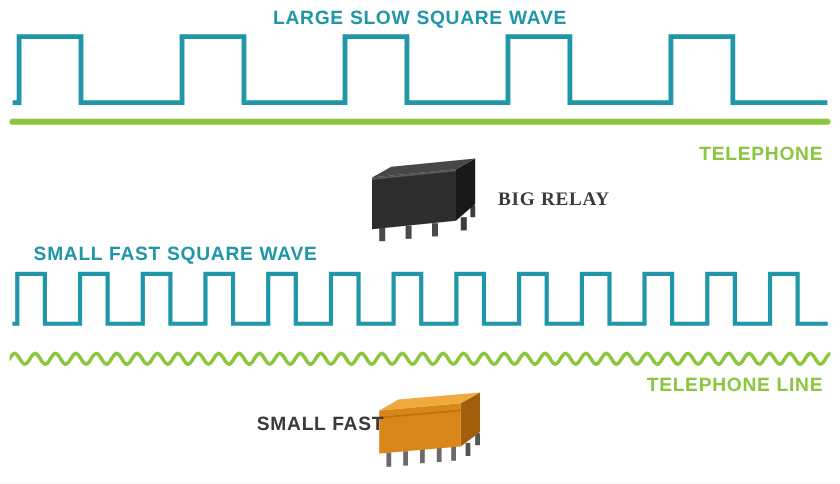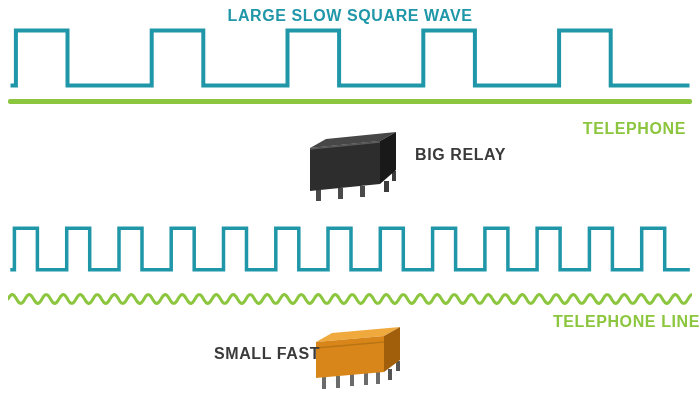--- a/index.html
+++ b/index.html
@@ -43,31 +43,32 @@
     <rect x="42" y="62" width="5" height="11" fill="#4a4a4a"></rect>
     <rect x="64" y="60" width="5" height="11" fill="#4a4a4a"></rect>
     <rect x="88" y="55" width="5" height="11" fill="#3c3c3c"></rect>
     <rect x="96" y="45" width="4" height="10" fill="#3c3c3c"></rect>
 
     <polygon points="14,22 84,15 100,6 30,13" fill="#474747"></polygon>
     <polygon points="84,15 100,6 100,44 84,58" fill="#191919"></polygon>
     <polygon points="14,22 84,15 84,58 14,65" fill="#2d2d2d"></polygon>
     <line x1="14" y1="23" x2="84" y2="16" stroke="#5a5a5a" stroke-width="1.5"></line>
   </svg>
-  <div class="lbl dark" style="top:146px;left:415px;">BIG RELAY</div>
+  <div class="lbl dark" style="top:158px;left:415px;font-family:Liberation Serif, serif;">BIG RELAY</div>
 
+  <div class="lbl teal" style="top:204px;left:28px;">SMALL FAST SQUARE WAVE</div>
 
   <svg id="small-wave" class="wave-svg" style="left:8px;top:226px;" width="684" height="46" viewBox="0 0 684 46">
       <path d="M2.3 43.8 L6.4 43.8 L6.4 2.3 L29.4 2.3 L29.4 43.8 L58.7 43.8 L58.7 2.3 L81.7 2.3 L81.7 43.8 L111.0 43.8 L111.0 2.3 L134.0 2.3 L134.0 43.8 L163.2 43.8 L163.2 2.3 L186.2 2.3 L186.2 43.8 L215.5 43.8 L215.5 2.3 L238.5 2.3 L238.5 43.8 L267.8 43.8 L267.8 2.3 L290.8 2.3 L290.8 43.8 L320.0 43.8 L320.0 2.3 L343.0 2.3 L343.0 43.8 L372.3 43.8 L372.3 2.3 L395.3 2.3 L395.3 43.8 L424.6 43.8 L424.6 2.3 L447.6 2.3 L447.6 43.8 L476.9 43.8 L476.9 2.3 L499.9 2.3 L499.9 43.8 L529.1 43.8 L529.1 2.3 L552.1 2.3 L552.1 43.8 L581.4 43.8 L581.4 2.3 L604.4 2.3 L604.4 43.8 L633.7 43.8 L633.7 2.3 L656.7 2.3 L656.7 43.8 L681.8 43.8" fill="none" stroke="#2097a8" stroke-width="3.5" stroke-linejoin="miter" stroke-linecap="butt"></path>
     </svg>
 
   <svg id="telephone-wave" class="wave-svg" style="left:8px;top:291px;" width="684" height="16" viewBox="0 0 684 16">
       <path d="M0 8.0 L1.5 5.63 L3.0 3.97 L4.5 3.52 L6.0 4.41 L7.5 6.37 L9.0 8.83 L10.5 11.03 L12.0 12.33 L13.5 12.33 L15.0 11.03 L16.5 8.83 L18.0 6.37 L19.5 4.41 L21.0 3.52 L22.5 3.97 L24.0 5.63 L25.5 8.00 L27.0 10.37 L28.5 12.03 L30.0 12.48 L31.5 11.59 L33.0 9.63 L34.5 7.17 L36.0 4.97 L37.5 3.67 L39.0 3.67 L40.5 4.97 L42.0 7.17 L43.5 9.63 L45.0 11.59 L46.5 12.48 L48.0 12.03 L49.5 10.37 L51.0 8.00 L52.5 5.63 L54.0 3.97 L55.5 3.52 L57.0 4.41 L58.5 6.37 L60.0 8.83 L61.5 11.03 L63.0 12.33 L64.5 12.33 L66.0 11.03 L67.5 8.83 L69.0 6.37 L70.5 4.41 L72.0 3.52 L73.5 3.97 L75.0 5.63 L76.5 8.00 L78.0 10.37 L79.5 12.03 L81.0 12.48 L82.5 11.59 L84.0 9.63 L85.5 7.17 L87.0 4.97 L88.5 3.67 L90.0 3.67 L91.5 4.97 L93.0 7.17 L94.5 9.63 L96.0 11.59 L97.5 12.48 L99.0 12.03 L100.5 10.37 L102.0 8.00 L103.5 5.63 L105.0 3.97 L106.5 3.52 L108.0 4.41 L109.5 6.37 L111.0 8.83 L112.5 11.03 L114.0 12.33 L115.5 12.33 L117.0 11.03 L118.5 8.83 L120.0 6.37 L121.5 4.41 L123.0 3.52 L124.5 3.97 L126.0 5.63 L127.5 8.00 L129.0 10.37 L130.5 12.03 L132.0 12.48 L133.5 11.59 L135.0 9.63 L136.5 7.17 L138.0 4.97 L139.5 3.67 L141.0 3.67 L142.5 4.97 L144.0 7.17 L145.5 9.63 L147.0 11.59 L148.5 12.48 L150.0 12.03 L151.5 10.37 L153.0 8.00 L154.5 5.63 L156.0 3.97 L157.5 3.52 L159.0 4.41 L160.5 6.37 L162.0 8.83 L163.5 11.03 L165.0 12.33 L166.5 12.33 L168.0 11.03 L169.5 8.83 L171.0 6.37 L172.5 4.41 L174.0 3.52 L175.5 3.97 L177.0 5.63 L178.5 8.00 L180.0 10.37 L181.5 12.03 L183.0 12.48 L184.5 11.59 L186.0 9.63 L187.5 7.17 L189.0 4.97 L190.5 3.67 L192.0 3.67 L193.5 4.97 L195.0 7.17 L196.5 9.63 L198.0 11.59 L199.5 12.48 L201.0 12.03 L202.5 10.37 L204.0 8.00 L205.5 5.63 L207.0 3.97 L208.5 3.52 L210.0 4.41 L211.5 6.37 L213.0 8.83 L214.5 11.03 L216.0 12.33 L217.5 12.33 L219.0 11.03 L220.5 8.83 L222.0 6.37 L223.5 4.41 L225.0 3.52 L226.5 3.97 L228.0 5.63 L229.5 8.00 L231.0 10.37 L232.5 12.03 L234.0 12.48 L235.5 11.59 L237.0 9.63 L238.5 7.17 L240.0 4.97 L241.5 3.67 L243.0 3.67 L244.5 4.97 L246.0 7.17 L247.5 9.63 L249.0 11.59 L250.5 12.48 L252.0 12.03 L253.5 10.37 L255.0 8.00 L256.5 5.63 L258.0 3.97 L259.5 3.52 L261.0 4.41 L262.5 6.37 L264.0 8.83 L265.5 11.03 L267.0 12.33 L268.5 12.33 L270.0 11.03 L271.5 8.83 L273.0 6.37 L274.5 4.41 L276.0 3.52 L277.5 3.97 L279.0 5.63 L280.5 8.00 L282.0 10.37 L283.5 12.03 L285.0 12.48 L286.5 11.59 L288.0 9.63 L289.5 7.17 L291.0 4.97 L292.5 3.67 L294.0 3.67 L295.5 4.97 L297.0 7.17 L298.5 9.63 L300.0 11.59 L301.5 12.48 L303.0 12.03 L304.5 10.37 L306.0 8.00 L307.5 5.63 L309.0 3.97 L310.5 3.52 L312.0 4.41 L313.5 6.37 L315.0 8.83 L316.5 11.03 L318.0 12.33 L319.5 12.33 L321.0 11.03 L322.5 8.83 L324.0 6.37 L325.5 4.41 L327.0 3.52 L328.5 3.97 L330.0 5.63 L331.5 8.00 L333.0 10.37 L334.5 12.03 L336.0 12.48 L337.5 11.59 L339.0 9.63 L340.5 7.17 L342.0 4.97 L343.5 3.67 L345.0 3.67 L346.5 4.97 L348.0 7.17 L349.5 9.63 L351.0 11.59 L352.5 12.48 L354.0 12.03 L355.5 10.37 L357.0 8.00 L358.5 5.63 L360.0 3.97 L361.5 3.52 L363.0 4.41 L364.5 6.37 L366.0 8.83 L367.5 11.03 L369.0 12.33 L370.5 12.33 L372.0 11.03 L373.5 8.83 L375.0 6.37 L376.5 4.41 L378.0 3.52 L379.5 3.97 L381.0 5.63 L382.5 8.00 L384.0 10.37 L385.5 12.03 L387.0 12.48 L388.5 11.59 L390.0 9.63 L391.5 7.17 L393.0 4.97 L394.5 3.67 L396.0 3.67 L397.5 4.97 L399.0 7.17 L400.5 9.63 L402.0 11.59 L403.5 12.48 L405.0 12.03 L406.5 10.37 L408.0 8.00 L409.5 5.63 L411.0 3.97 L412.5 3.52 L414.0 4.41 L415.5 6.37 L417.0 8.83 L418.5 11.03 L420.0 12.33 L421.5 12.33 L423.0 11.03 L424.5 8.83 L426.0 6.37 L427.5 4.41 L429.0 3.52 L430.5 3.97 L432.0 5.63 L433.5 8.00 L435.0 10.37 L436.5 12.03 L438.0 12.48 L439.5 11.59 L441.0 9.63 L442.5 7.17 L444.0 4.97 L445.5 3.67 L447.0 3.67 L448.5 4.97 L450.0 7.17 L451.5 9.63 L453.0 11.59 L454.5 12.48 L456.0 12.03 L457.5 10.37 L459.0 8.00 L460.5 5.63 L462.0 3.97 L463.5 3.52 L465.0 4.41 L466.5 6.37 L468.0 8.83 L469.5 11.03 L471.0 12.33 L472.5 12.33 L474.0 11.03 L475.5 8.83 L477.0 6.37 L478.5 4.41 L480.0 3.52 L481.5 3.97 L483.0 5.63 L484.5 8.00 L486.0 10.37 L487.5 12.03 L489.0 12.48 L490.5 11.59 L492.0 9.63 L493.5 7.17 L495.0 4.97 L496.5 3.67 L498.0 3.67 L499.5 4.97 L501.0 7.17 L502.5 9.63 L504.0 11.59 L505.5 12.48 L507.0 12.03 L508.5 10.37 L510.0 8.00 L511.5 5.63 L513.0 3.97 L514.5 3.52 L516.0 4.41 L517.5 6.37 L519.0 8.83 L520.5 11.03 L522.0 12.33 L523.5 12.33 L525.0 11.03 L526.5 8.83 L528.0 6.37 L529.5 4.41 L531.0 3.52 L532.5 3.97 L534.0 5.63 L535.5 8.00 L537.0 10.37 L538.5 12.03 L540.0 12.48 L541.5 11.59 L543.0 9.63 L544.5 7.17 L546.0 4.97 L547.5 3.67 L549.0 3.67 L550.5 4.97 L552.0 7.17 L553.5 9.63 L555.0 11.59 L556.5 12.48 L558.0 12.03 L559.5 10.37 L561.0 8.00 L562.5 5.63 L564.0 3.97 L565.5 3.52 L567.0 4.41 L568.5 6.37 L570.0 8.83 L571.5 11.03 L573.0 12.33 L574.5 12.33 L576.0 11.03 L577.5 8.83 L579.0 6.37 L580.5 4.41 L582.0 3.52 L583.5 3.97 L585.0 5.63 L586.5 8.00 L588.0 10.37 L589.5 12.03 L591.0 12.48 L592.5 11.59 L594.0 9.63 L595.5 7.17 L597.0 4.97 L598.5 3.67 L600.0 3.67 L601.5 4.97 L603.0 7.17 L604.5 9.63 L606.0 11.59 L607.5 12.48 L609.0 12.03 L610.5 10.37 L612.0 8.00 L613.5 5.63 L615.0 3.97 L616.5 3.52 L618.0 4.41 L619.5 6.37 L621.0 8.83 L622.5 11.03 L624.0 12.33 L625.5 12.33 L627.0 11.03 L628.5 8.83 L630.0 6.37 L631.5 4.41 L633.0 3.52 L634.5 3.97 L636.0 5.63 L637.5 8.00 L639.0 10.37 L640.5 12.03 L642.0 12.48 L643.5 11.59 L645.0 9.63 L646.5 7.17 L648.0 4.97 L649.5 3.67 L651.0 3.67 L652.5 4.97 L654.0 7.17 L655.5 9.63 L657.0 11.59 L658.5 12.48 L660.0 12.03 L661.5 10.37 L663.0 8.00 L664.5 5.63 L666.0 3.97 L667.5 3.52 L669.0 4.41 L670.5 6.37 L672.0 8.83 L673.5 11.03 L675.0 12.33 L676.5 12.33 L678.0 11.03 L679.5 8.83 L681.0 6.37 L682.5 4.41 L684.0 3.52" fill="none" stroke="#8cc63e" stroke-width="3" stroke-linejoin="round" stroke-linecap="round"></path>
     </svg>
-  <div class="lbl green" style="top:313px;right:0;text-align:right;">TELEPHONE LINE</div>
+  <div class="lbl green" style="top:313px;right:14px;text-align:right;">TELEPHONE LINE</div>
 
   <svg class="relay" style="left:306px;top:322px;" width="104" height="74" viewBox="0 0 104 74">
 
     <rect x="16" y="55" width="4" height="12" fill="#6b6b6b"></rect>
     <rect x="30" y="54" width="4" height="12" fill="#6b6b6b"></rect>
     <rect x="44" y="52" width="4" height="12" fill="#6b6b6b"></rect>
     <rect x="58" y="51" width="4" height="12" fill="#6b6b6b"></rect>
     <rect x="70" y="50" width="4" height="12" fill="#6b6b6b"></rect>
     <rect x="82" y="47" width="4" height="11" fill="#555555"></rect>
     <rect x="90" y="39" width="4" height="10" fill="#555555"></rect>

